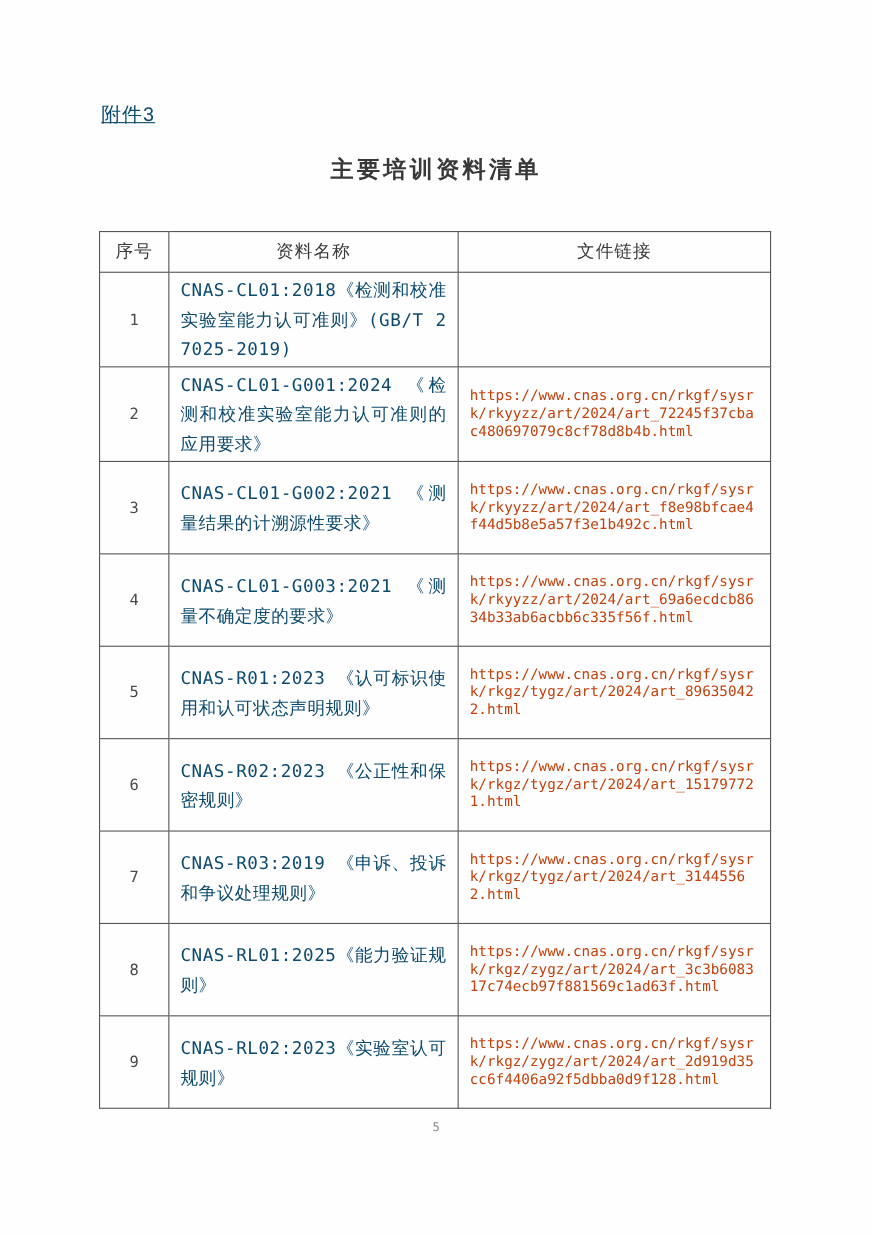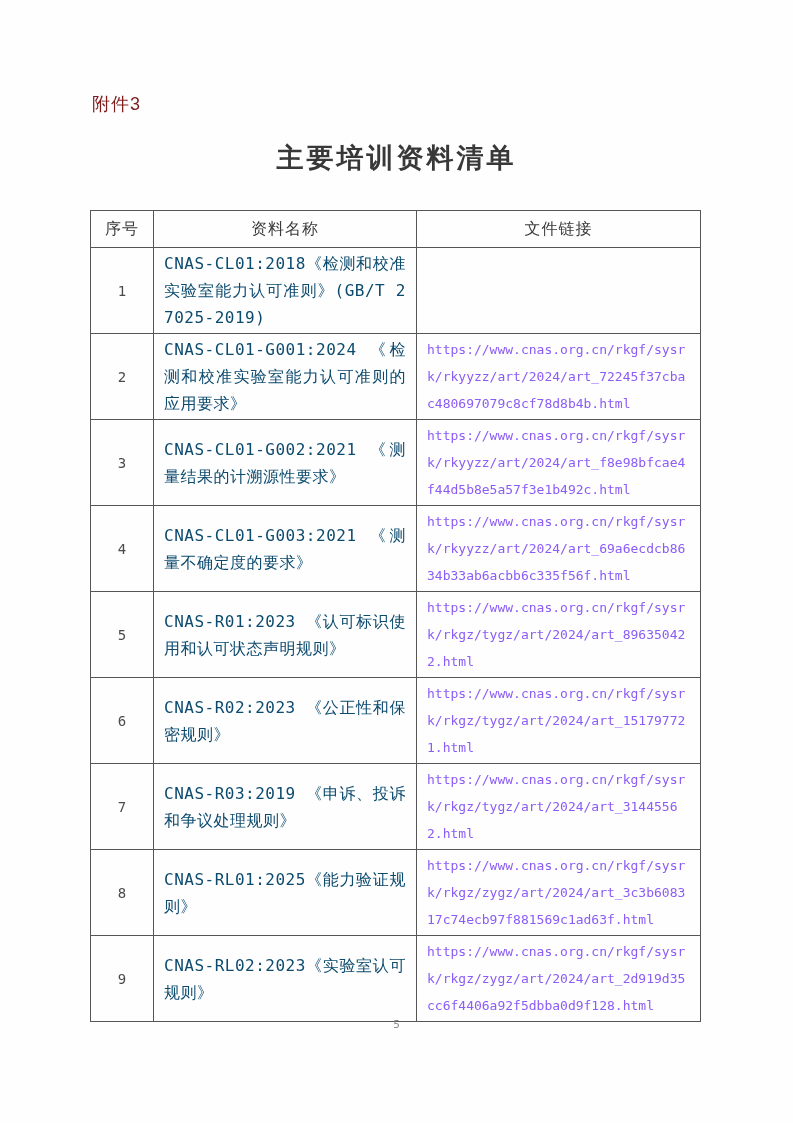--- a/index.html
+++ b/index.html
@@ -14,30 +14,31 @@
     background: #fefefe;
     overflow: hidden;
     font-family: "Liberation Sans", sans-serif;
     color: #3d3d3d;
   }
   .attachment-label {
     position: absolute;
     left: 92px;
     top: 92px;
     font-size: 18px;
-    color: #7f1d1d;
+    color: #0c4a6e;
     letter-spacing: 1px;
+    text-decoration: underline;
   }
   .doc-title {
     position: absolute;
     top: 140px;
     left: 0;
     width: 100%;
     text-align: center;
-    font-size: 27px;
+    font-size: 21px;
     font-weight: bold;
     color: #383838;
     letter-spacing: 3px;
     font-family: "Liberation Serif", "DejaVu Serif", serif;
   }
   table.materials {
     position: absolute;
     left: 90px;
     top: 210px;
     width: 610px;
@@ -73,22 +74,22 @@
     line-height: 27px;
     color: #0c4a6e;
     text-align: justify;
     text-justify: inter-ideograph;
     font-family: "DejaVu Sans Mono", "Liberation Mono", monospace;
     letter-spacing: 0.5px;
     word-break: break-all;
   }
   .cell-link {
     font-size: 13px;
-    line-height: 27px;
-    color: #8b5cf6;
+    line-height: 16px;
+    color: #c2410c;
     font-family: "DejaVu Sans Mono", "Liberation Mono", monospace;
     word-break: break-all;
   }
   .page-number {
     position: absolute;
     top: 1018px;
     left: 0;
     width: 100%;
     text-align: center;
     font-size: 11px;

